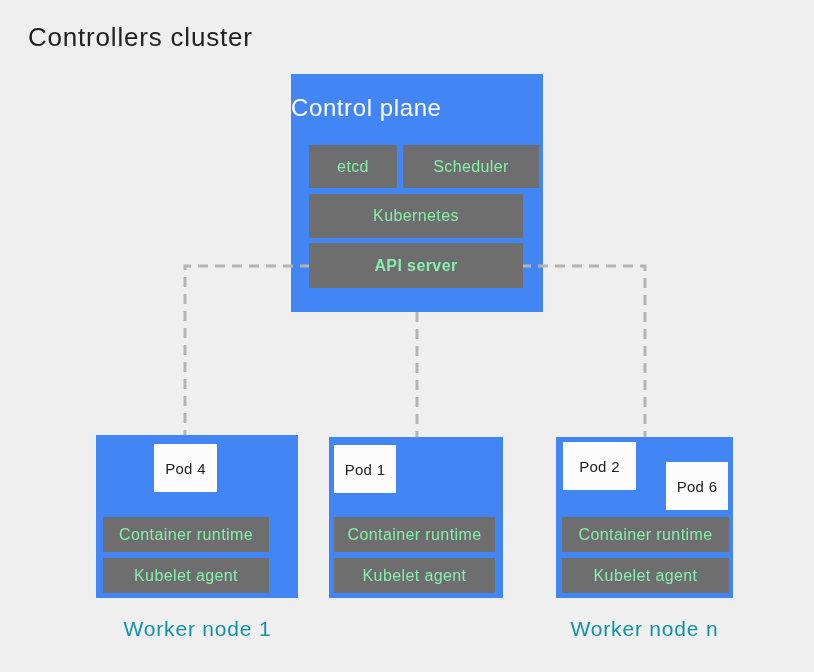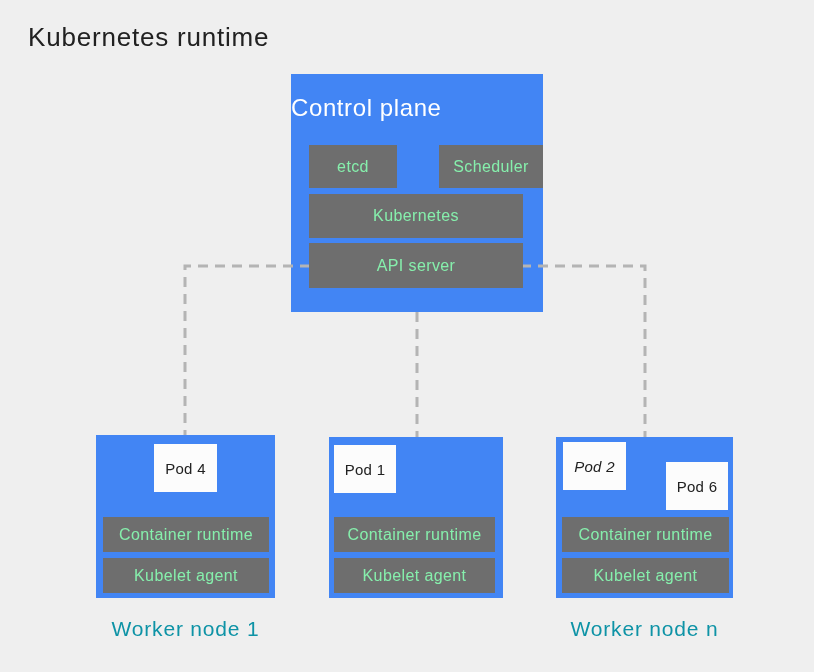--- a/index.html
+++ b/index.html
@@ -79,50 +79,50 @@
     font-size: 21px;
     letter-spacing: 0.8px;
     color: var(--label-teal, #0E93A6);
   }
 </style>
 </head>
 <body>
 
 <div class="canvas">
 
-  <div class="diagram-title">Kubernetes runtime</div>
+  <div class="diagram-title">Controllers cluster</div>
 
   <svg class="connectors" width="814" height="672" viewBox="0 0 814 672">
     <path d="M185,440 L185,266 L645,266 L645,440"></path>
     <path d="M417,312 L417,440"></path>
   </svg>
 
   <div class="control-plane">
     <div class="cp-title">Control plane</div>
     <div class="gray-box" style="left:18px; top:71px; width:88px; height:43px;">etcd</div>
-    <div class="gray-box" style="left:112px; top:71px; width:104px; height:43px;margin-left:36px;">Scheduler</div>
+    <div class="gray-box" style="left:112px; top:71px; width:136px; height:43px;">Scheduler</div>
     <div class="gray-box" style="left:18px; top:120px; width:214px; height:44px;">Kubernetes</div>
-    <div class="gray-box" style="left:18px; top:169px; width:214px; height:45px;">API server</div>
+    <div class="gray-box" style="left:18px; top:169px; width:214px; height:45px;font-weight:bold;">API server</div>
   </div>
 
-  <div class="worker-node" style="left:96px; top:435px; width:179px; height:163px;">
+  <div class="worker-node" style="left:96px; top:435px; width:202px; height:163px;">
     <div class="pod-box" style="left:58px; top:9px; width:63px; height:48px;">Pod 4</div>
     <div class="gray-box" style="left:7px; top:82px; width:166px; height:35px;">Container runtime</div>
     <div class="gray-box" style="left:7px; top:123px; width:166px; height:35px;">Kubelet agent</div>
   </div>
 
   <div class="worker-node" style="left:329px; top:437px; width:174px; height:161px;">
     <div class="pod-box" style="left:5px; top:8px; width:62px; height:48px;">Pod 1</div>
     <div class="gray-box" style="left:5px; top:80px; width:161px; height:35px;">Container runtime</div>
     <div class="gray-box" style="left:5px; top:121px; width:161px; height:35px;">Kubelet agent</div>
   </div>
 
   <div class="worker-node" style="left:556px; top:437px; width:177px; height:161px;">
-    <div class="pod-box" style="left:7px; top:5px; width:63px; height:48px;font-style:italic;">Pod 2</div>
+    <div class="pod-box" style="left:7px; top:5px; width:73px; height:48px;">Pod 2</div>
     <div class="pod-box" style="left:110px; top:5px; width:62px; height:48px;margin-top:20px;">Pod 6</div>
     <div class="gray-box" style="left:6px; top:80px; width:167px; height:35px;">Container runtime</div>
     <div class="gray-box" style="left:6px; top:121px; width:167px; height:35px;">Kubelet agent</div>
   </div>
 
-  <div class="worker-label" style="left:96px; top:617px; width:179px;">Worker node 1</div>
+  <div class="worker-label" style="left:108px; top:617px; width:179px;">Worker node 1</div>
   <div class="worker-label" style="left:556px; top:617px; width:177px;">Worker node n</div>
 
 </div>
 
 </body></html>

